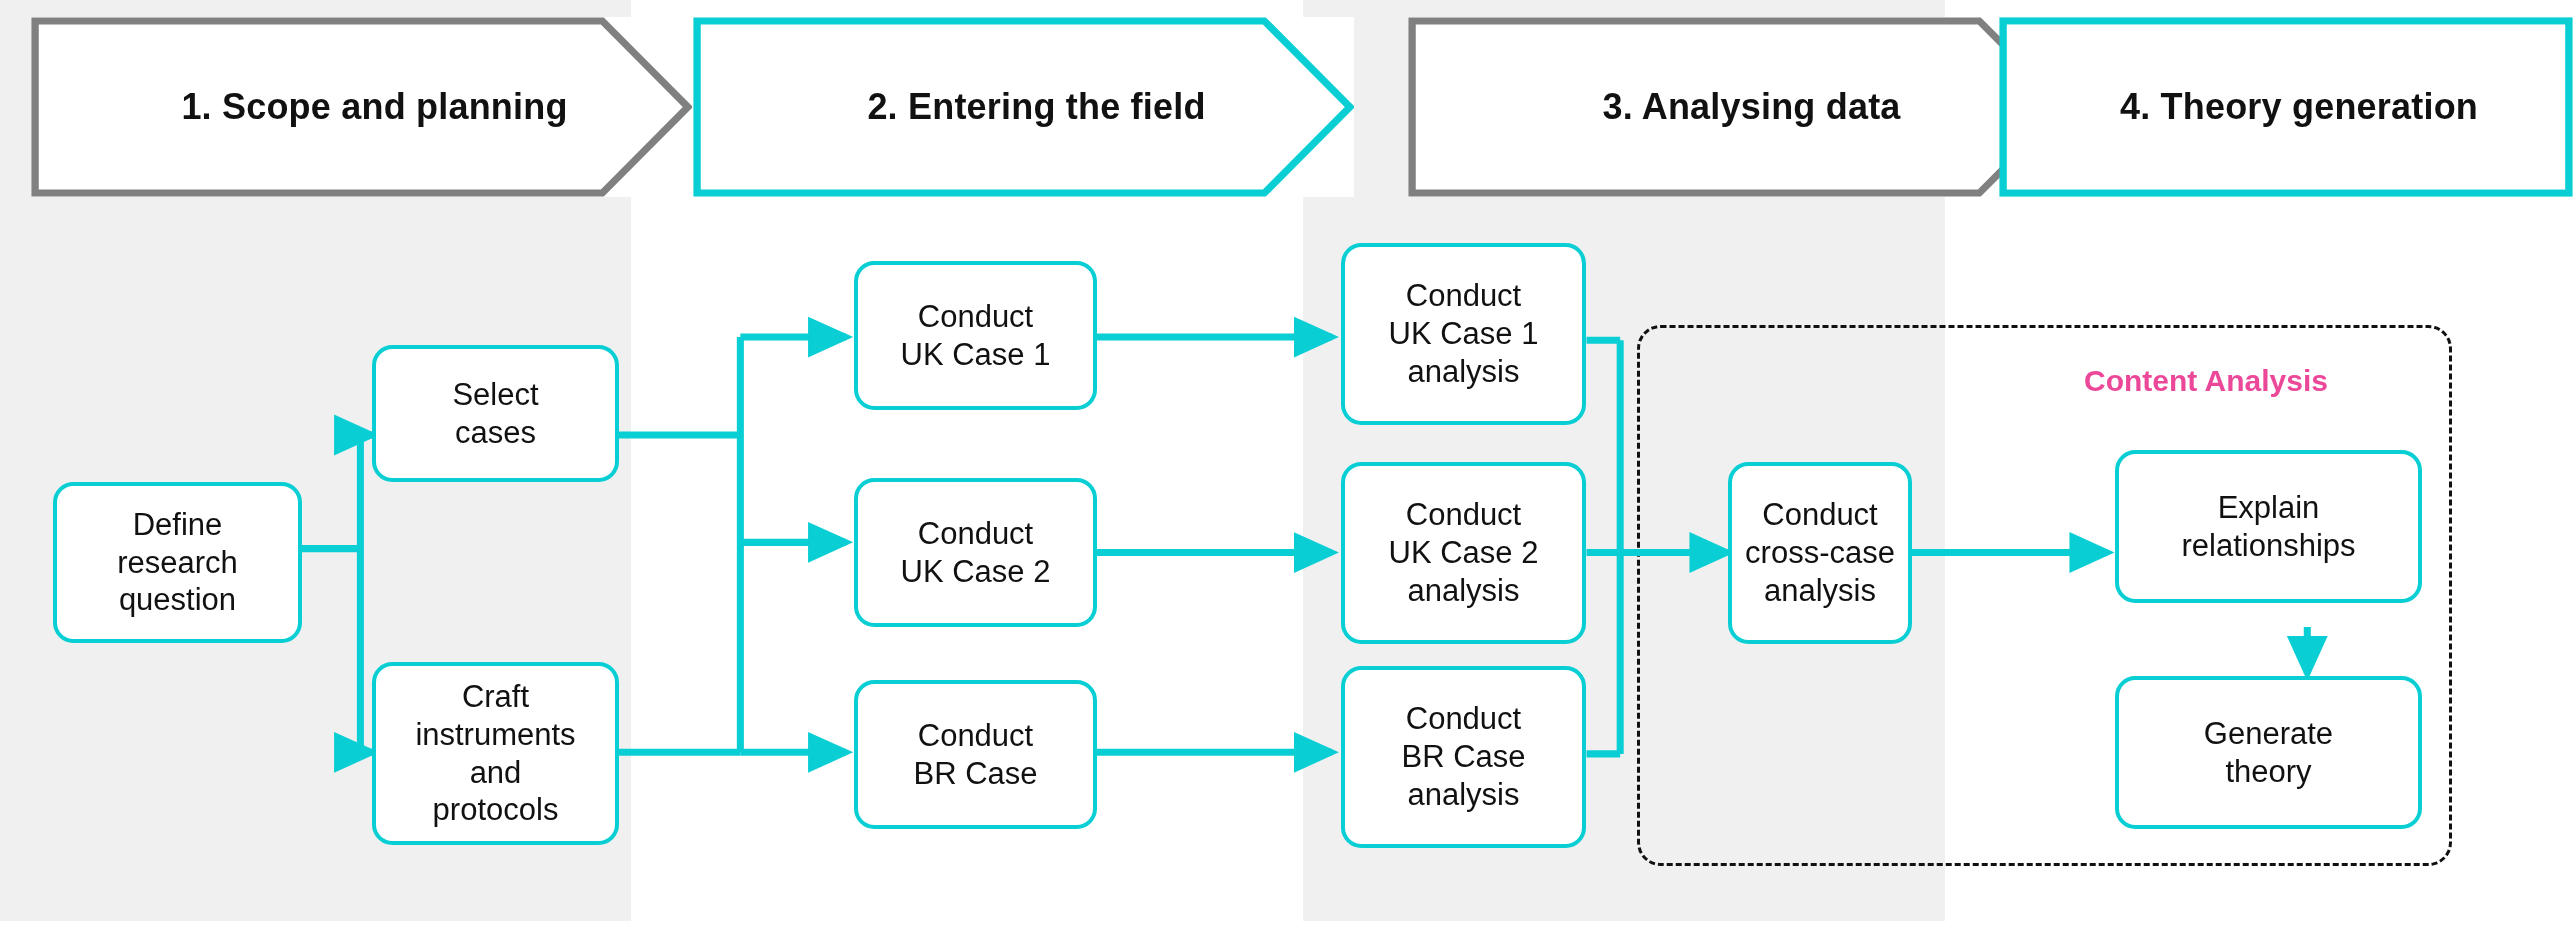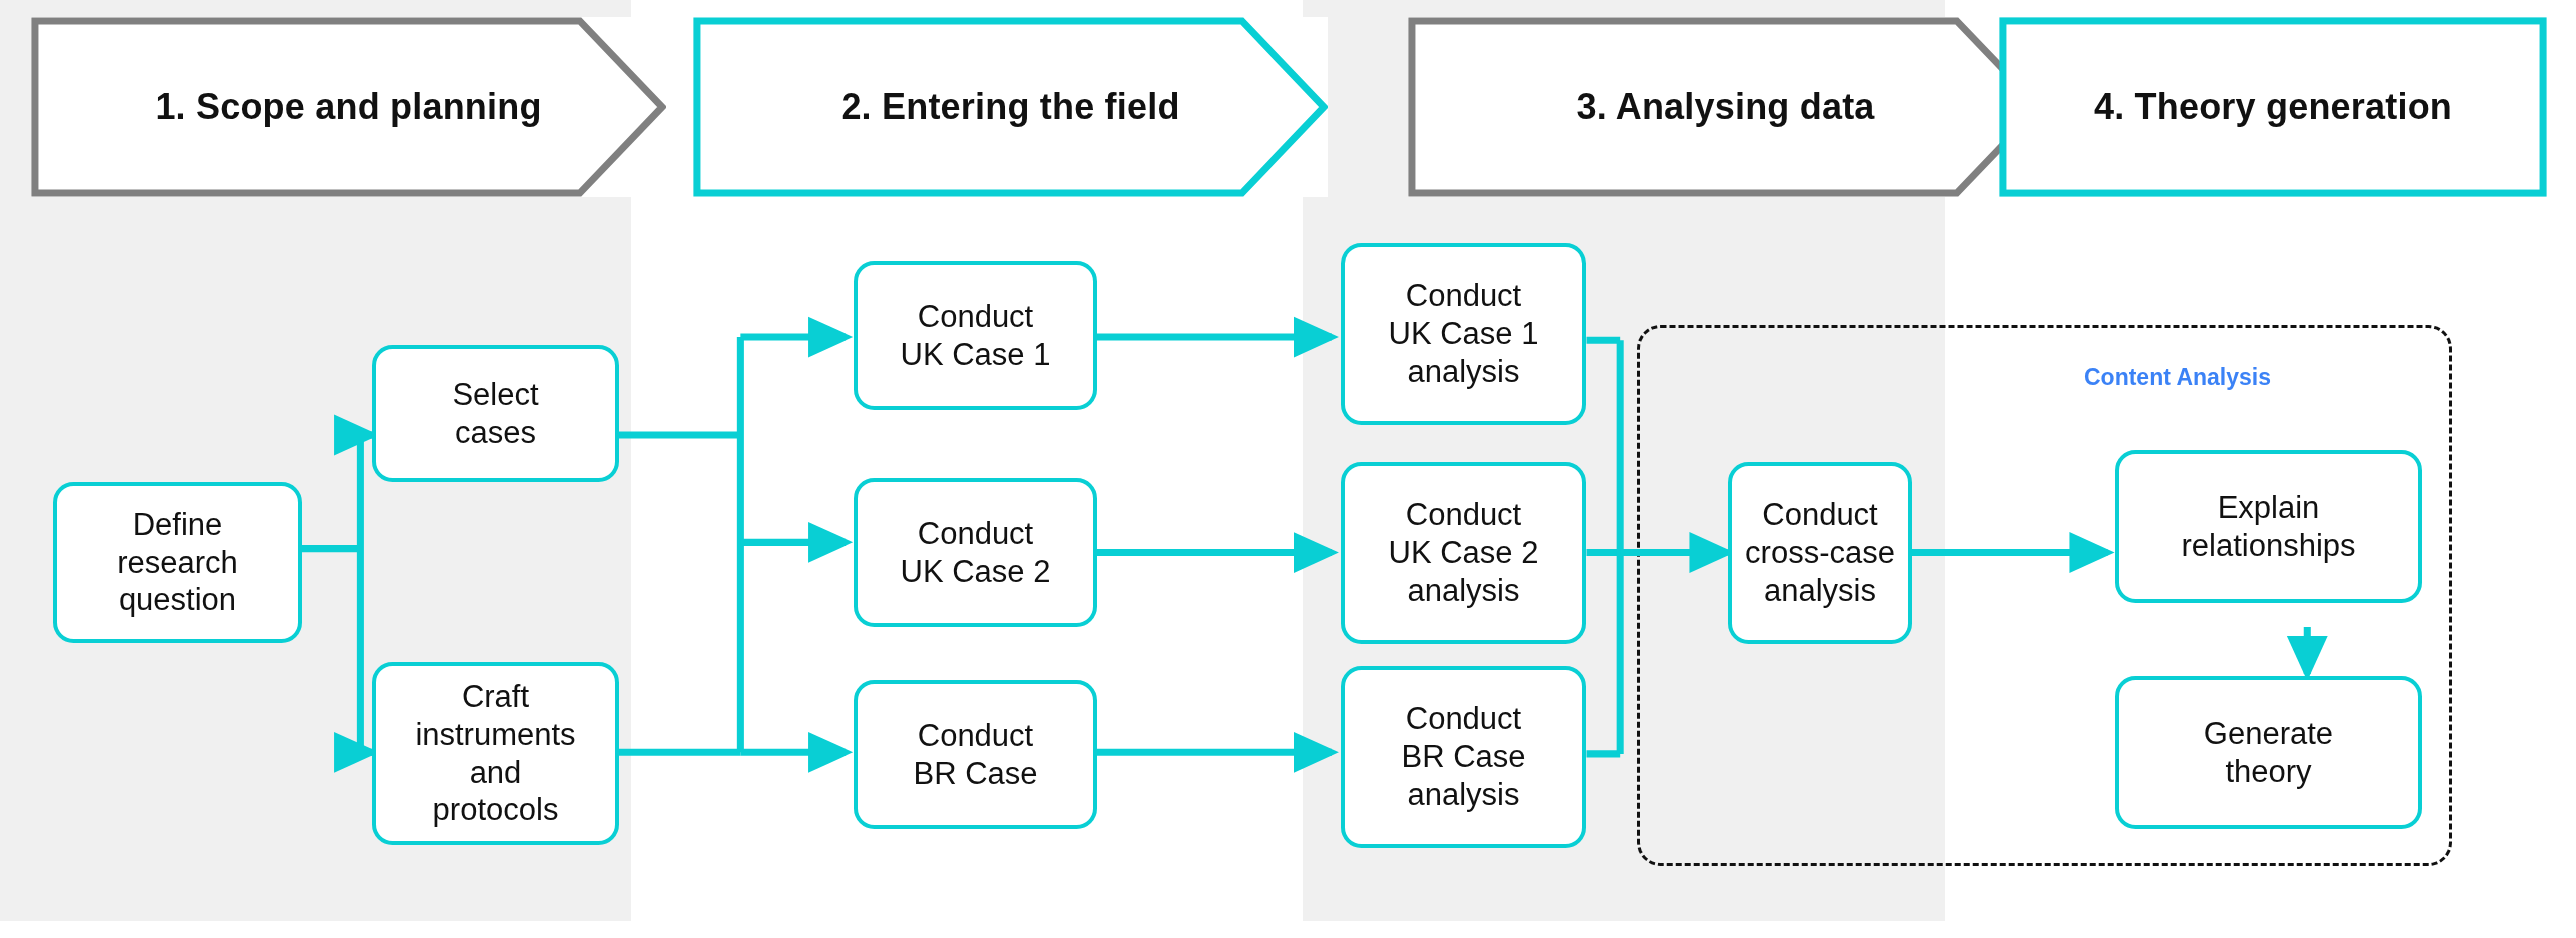--- a/index.html
+++ b/index.html
@@ -3,21 +3,21 @@
 <meta charset="utf-8">
 <style>
   html,body{margin:0;padding:0;background:#ffffff;}
   body{font-family:"Liberation Sans", sans-serif;}
   #stage{position:relative;width:2576px;height:939px;background:#ffffff;overflow:hidden;}
 
   
   .band{position:absolute;top:0;background:#f0f0f0;}
 
   
-  .phase{position:absolute;display:flex;align-items:center;justify-content:center;background:#ffffff;}
+  .phase{position:absolute;display:flex;align-items:center;justify-content:center;background:#ffffff;padding-left:26px;}
   .phase .phase-label{
     position:relative;z-index:3;font-size:36px;font-weight:bold;color:#111111;
     letter-spacing:0.2px;white-space:nowrap;
   }
   .chev-svg{position:absolute;left:0;top:0;width:100%;height:100%;z-index:1;}
 
   
   .node{
     position:absolute;box-sizing:border-box;
     background:#ffffff;border:4.7px solid var(--teal);border-radius:20.4px;
@@ -26,21 +26,21 @@
     padding:4.7px 7.8px;
   }
   .node span{display:block;}
 
   
   .group-box{
     position:absolute;box-sizing:border-box;
     border:3.9px dashed #111111;border-radius:23.5px;background:transparent;z-index:2;
   }
   .group-title{
-    position:absolute;z-index:6;font-size:23px;font-weight:bold;color:#3b82f6;white-space:nowrap;
+    position:absolute;z-index:6;font-size:30px;font-weight:bold;color:#ec4899;white-space:nowrap;
   }
 
   
   #wires{position:absolute;left:0;top:0;width:2576px;height:939px;z-index:4;pointer-events:none;}
 </style>
 </head>
 <body>
 
 <div id="stage">
 

